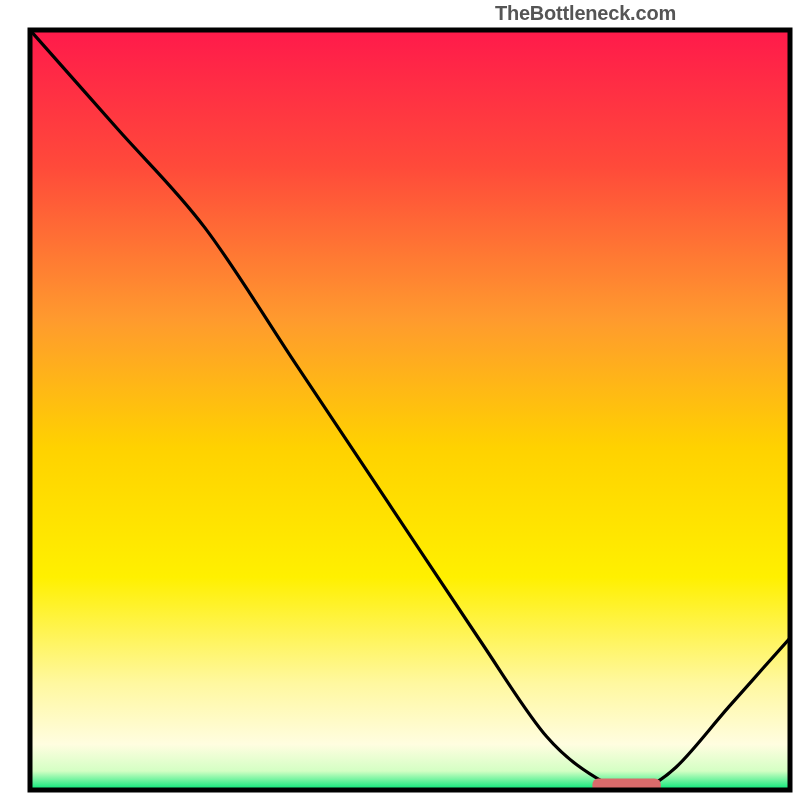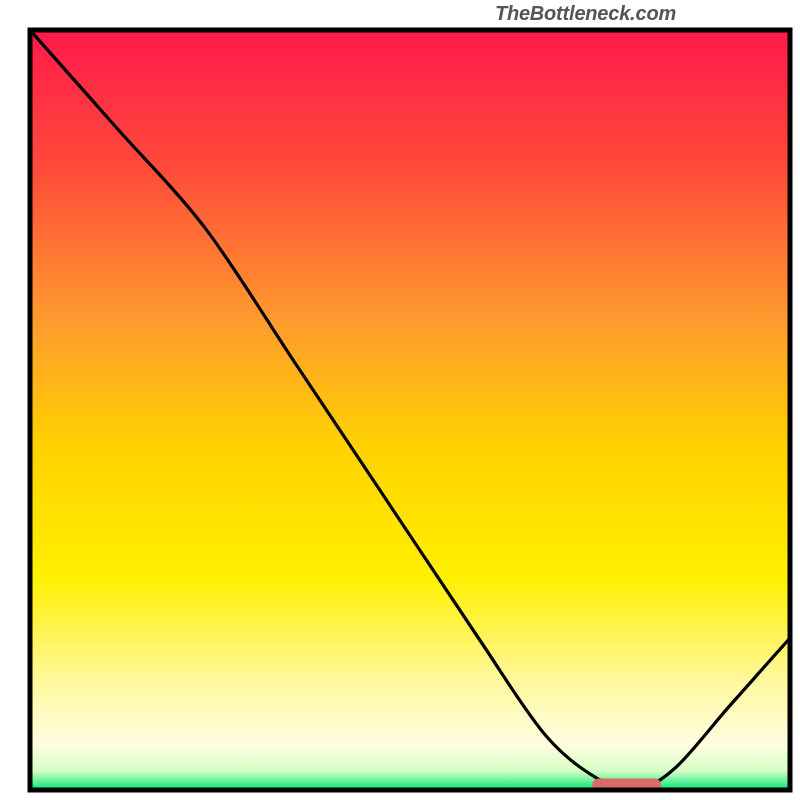--- a/index.html
+++ b/index.html
@@ -7,21 +7,20 @@
     padding: 0;
     width: 800px;
     height: 800px;
     background: #ffffff;
     font-family: Arial, Helvetica, sans-serif;
   }
   .wrap {
     position: relative;
     width: 684px;
     height: 800px;
-    font-style: italic;
   }
   .source-label {
     position: absolute;
     top: 2px;
     right: 8px;
     font-size: 20px;
     font-weight: 600;
     color: #555555;
     letter-spacing: -0.2px;
   }

